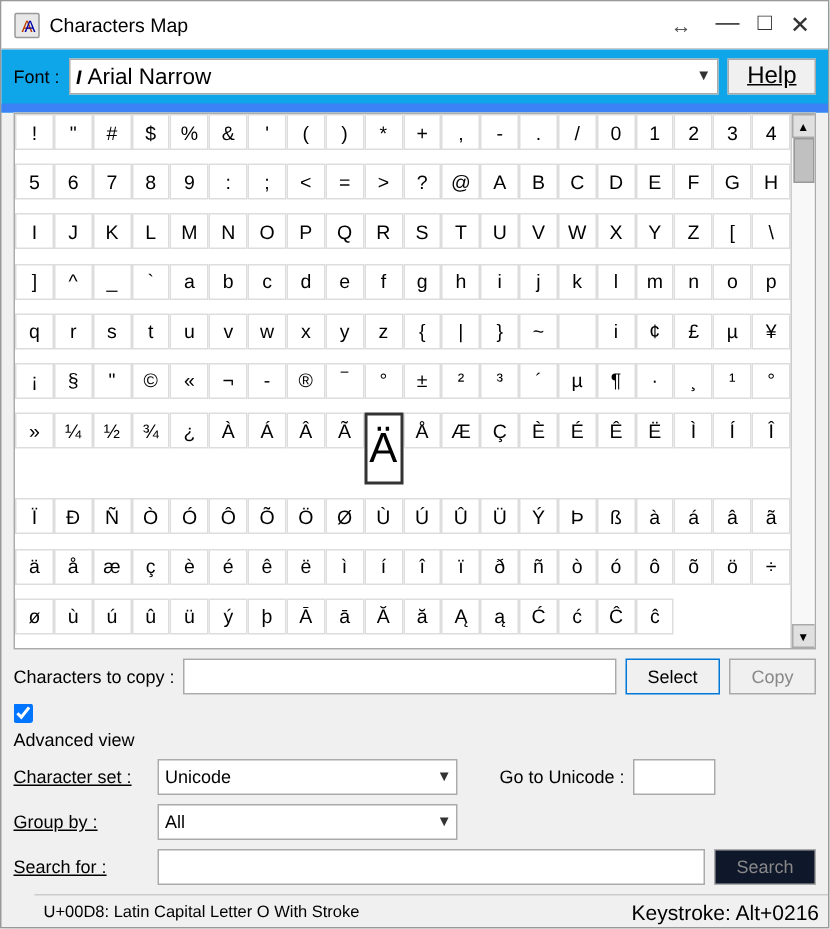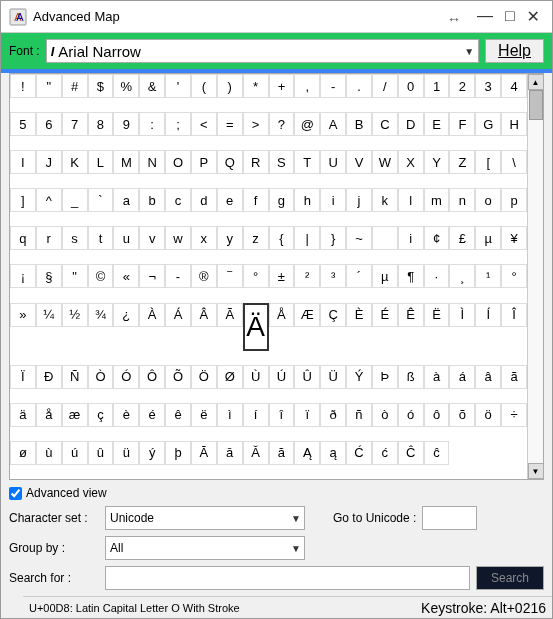--- a/index.html
+++ b/index.html
@@ -59,22 +59,22 @@
     .title-bar-arrow {
       font-size: 14px;
       color: #555;
       margin-right: 12px;
     }
     .font-bar {
       display: flex;
       align-items: center;
       padding: 6px 8px;
       gap: 6px;
-      background: #22c55e;
-      border-bottom: 4px solid #3b82f6;
+      background: #0ea5e9;
+      border-bottom: 6px solid #3b82f6;
       flex-shrink: 0;
     }
     .font-label {
       font-size: 12px;
       color: #000;
       white-space: nowrap;
     }
     .font-select {
       flex: 1;
       height: 24px;
@@ -216,38 +216,39 @@
       height: 24px;
       padding: 0 14px;
       background: #f0f0f0;
       border: 1px solid #aaa;
       font-size: 12px;
       cursor: pointer;
       color: #888;
     }
     .advanced-check {
       display: flex;
-      align-items: center;
       gap: 4px;
       font-size: 12px;
+      flex-direction: column;
     }
     .advanced-check input {
       width: 13px;
       height: 13px;
     }
     .form-row {
       display: flex;
       align-items: center;
       gap: 6px;
     }
     .form-label {
       font-size: 12px;
       color: #000;
       white-space: nowrap;
       min-width: 90px;
+      text-decoration: underline;
     }
     .form-select-wrap {
       position: relative;
       flex: 1;
       max-width: 200px;
     }
     .form-select-wrap select {
       width: 100%;
       height: 24px;
       border: 1px solid #aaa;
@@ -324,21 +325,21 @@
 <div class="window">
 
   <div class="title-bar">
     <div class="title-bar-icon">
       <svg width="18" height="18" viewBox="0 0 18 18">
         <rect x="1" y="1" width="16" height="16" rx="1" fill="#e8e8e8" stroke="#999" stroke-width="1"></rect>
         <text x="9" y="13" text-anchor="middle" font-size="11" fill="#c04000" font-family="Arial">A</text>
         <text x="9" y="13" text-anchor="middle" font-size="11" fill="#0000aa" font-family="Arial" dx="2">A</text>
       </svg>
     </div>
-    <div class="title-bar-title">Advanced Map</div>
+    <div class="title-bar-title">Characters Map</div>
     <span class="title-bar-arrow">↔</span>
     <div class="title-bar-controls">
       <span>—</span>
       <span>□</span>
       <span>✕</span>
     </div>
   </div>
 
   <div class="font-bar">
     <span class="font-label">Font :</span>
@@ -556,20 +557,26 @@
       <div class="scrollbar-arrow">▲</div>
       <div class="scrollbar-track">
         <div class="scrollbar-thumb"></div>
       </div>
       <div class="scrollbar-arrow">▼</div>
     </div>
   </div>
 
   <div class="bottom-section">
 
+    <div class="copy-row">
+      <span class="copy-label">Characters to copy :</span>
+      <input class="copy-input" type="text" value="" style="">
+      <button class="select-btn">Select</button>
+      <button class="copy-btn">Copy</button>
+    </div>
 
     <div class="advanced-check">
       <input type="checkbox" checked="" style="">
       <span>Advanced view</span>
     </div>
 
     <div class="form-row">
       <span class="form-label">Character set :</span>
       <div class="form-select-wrap">
         <select>

